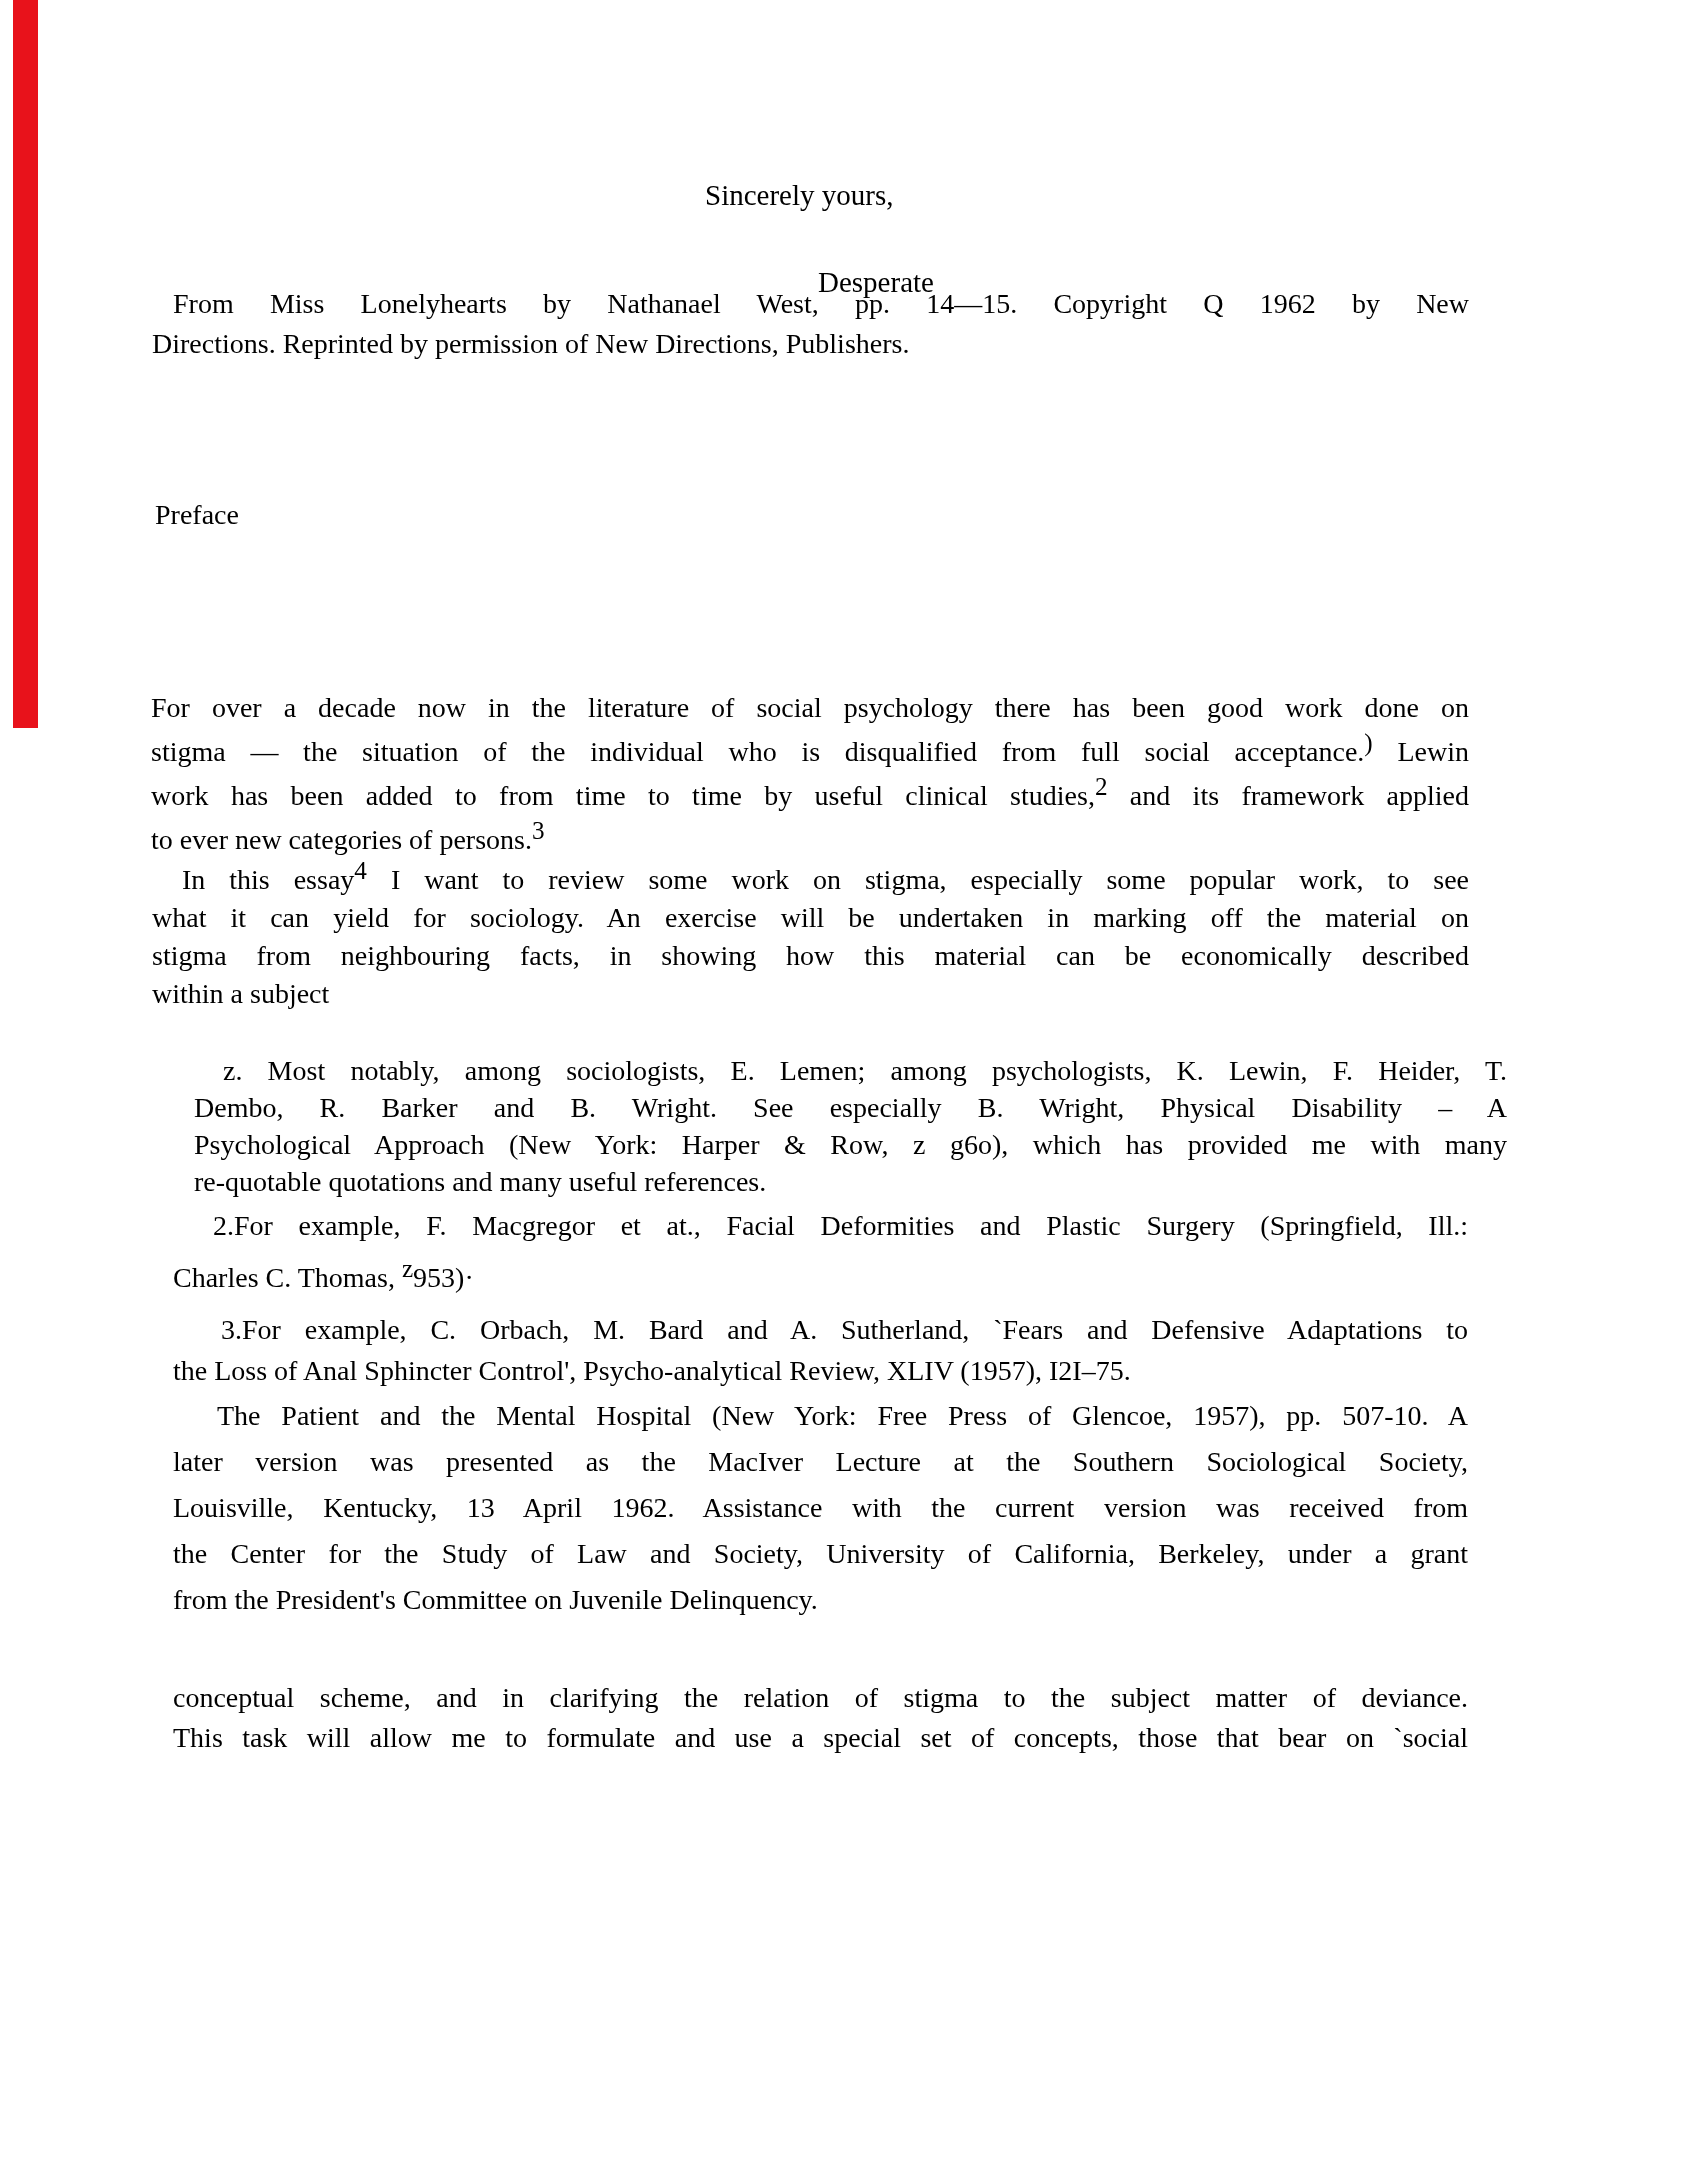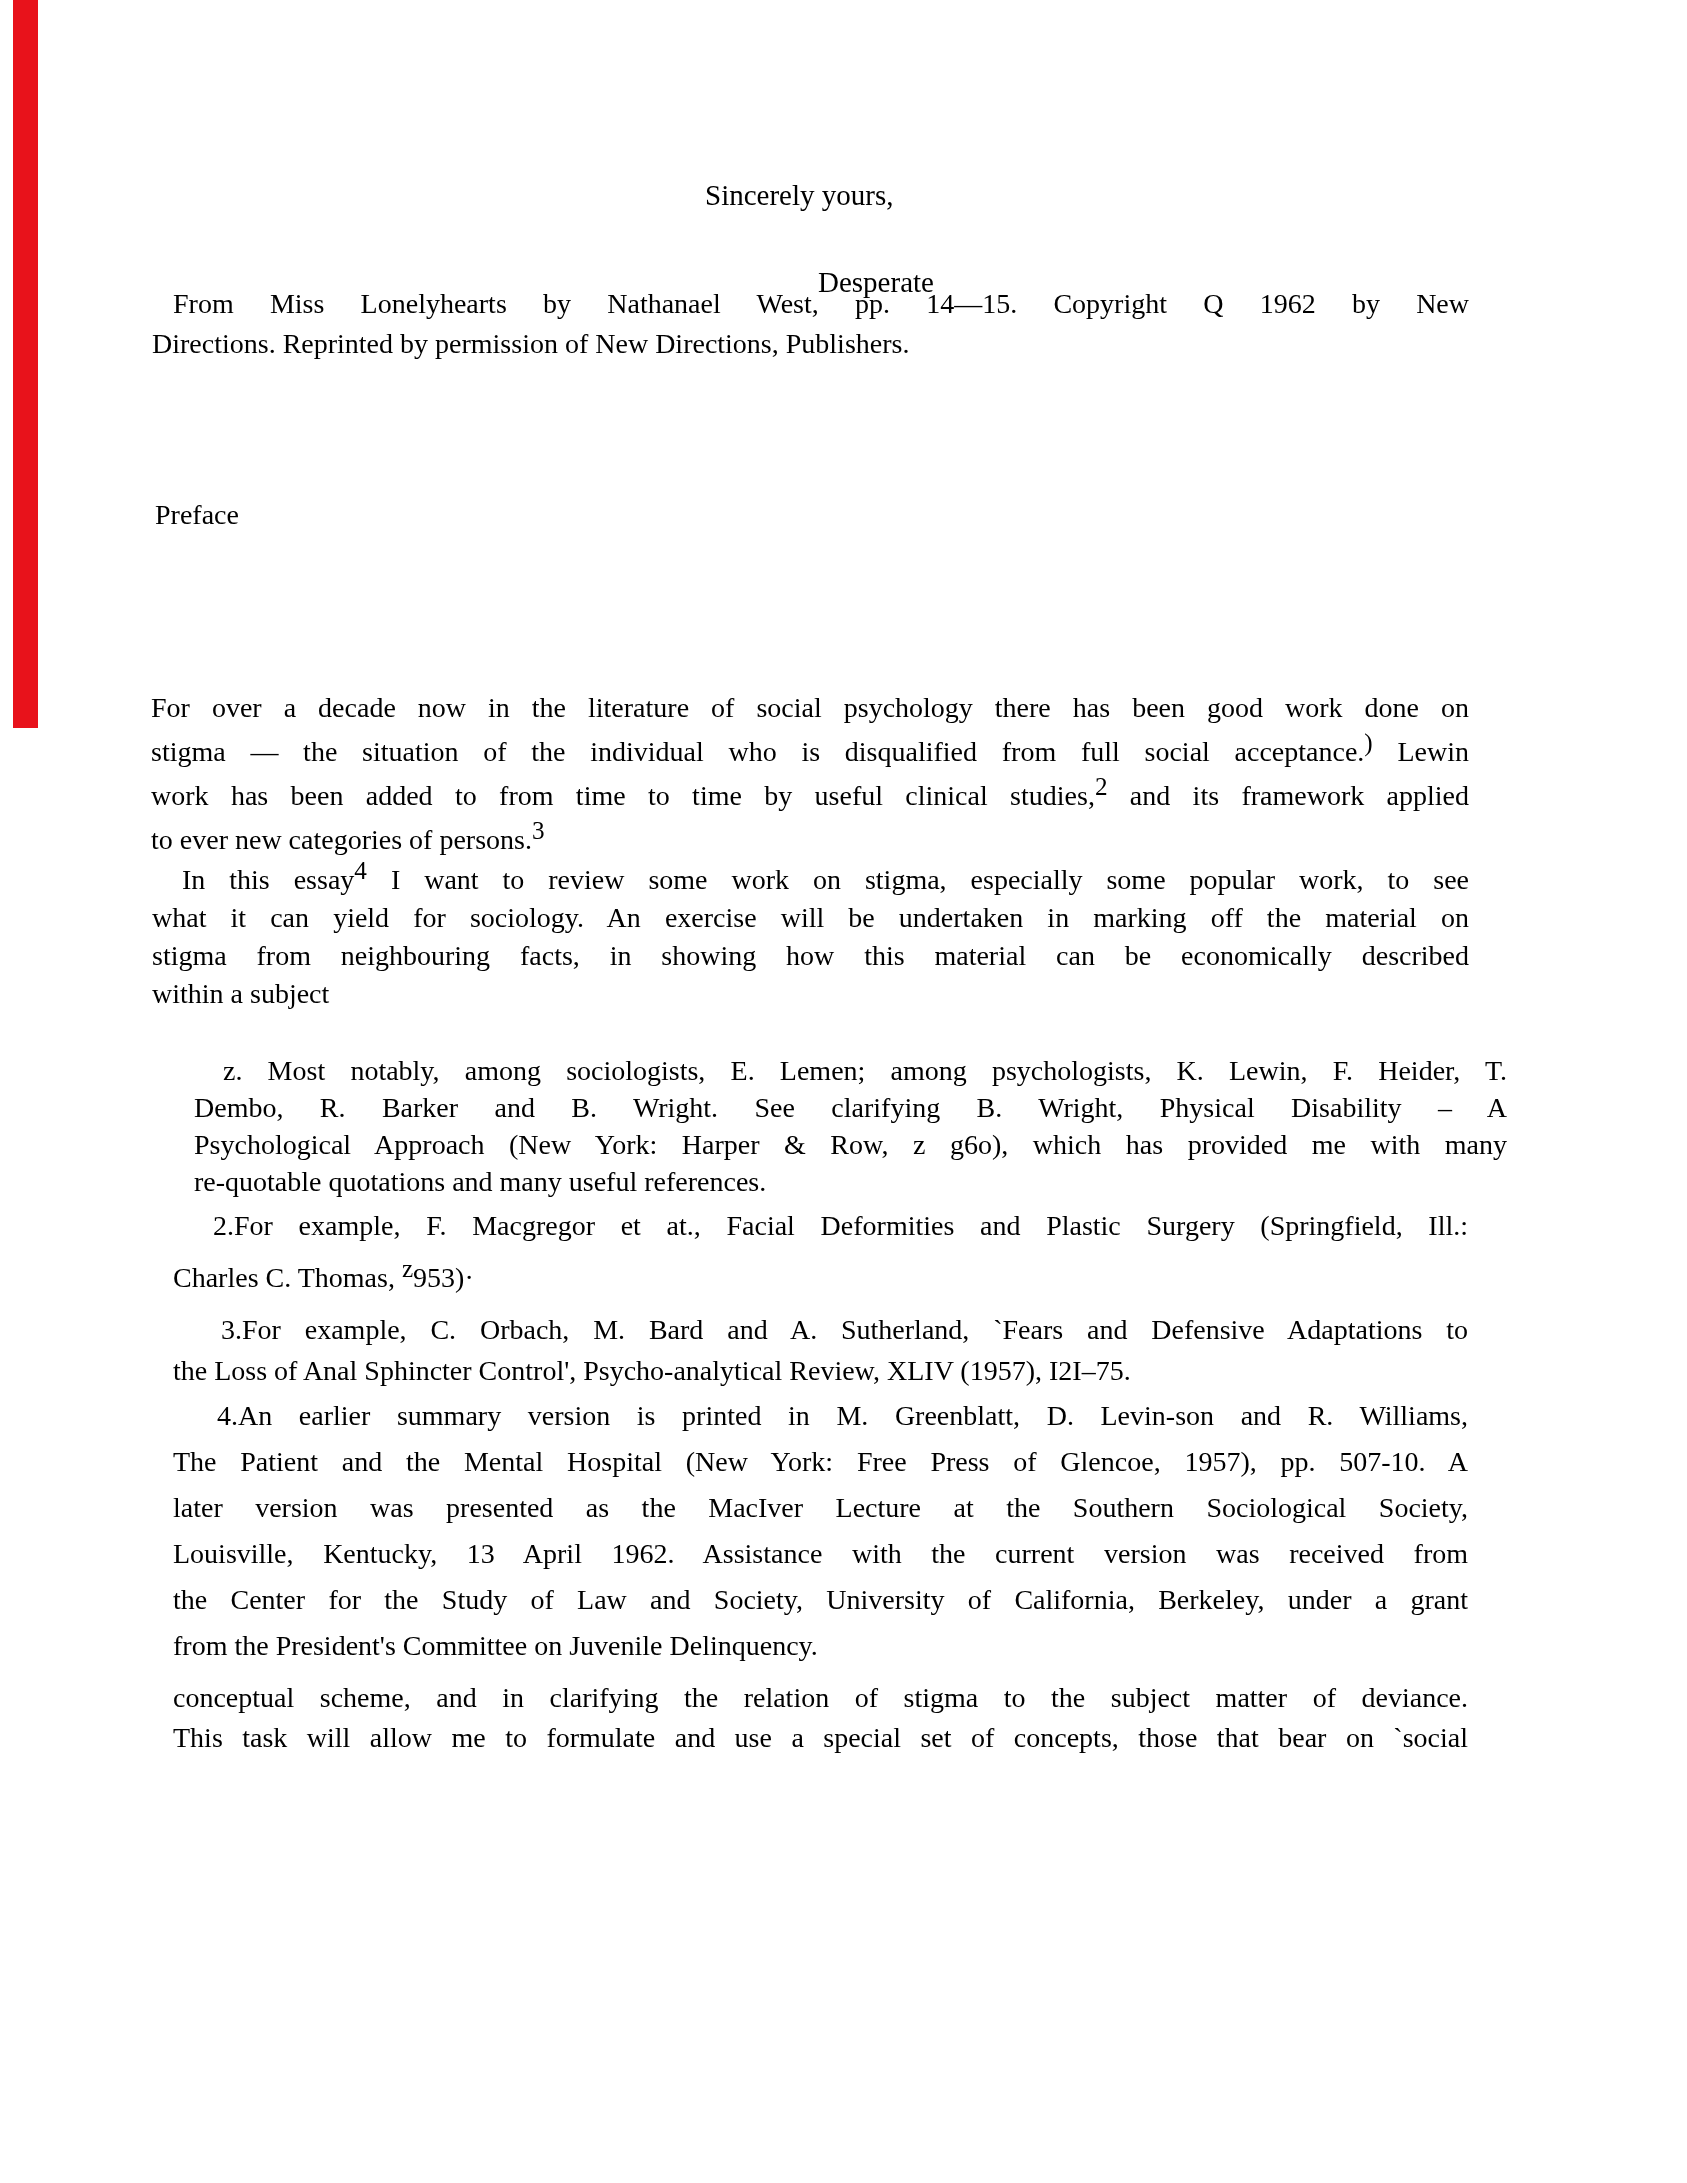--- a/index.html
+++ b/index.html
@@ -102,37 +102,36 @@
 
   <div class="block" id="essay-paragraph">
       <div class="line j"><span>In this essay</span><span class="sup">4</span><span> I want to review some work on stigma, especially some popular work, to see</span></div>
       <div class="line j"><span>what it can yield for sociology. An exercise will be undertaken in marking off the material on</span></div>
       <div class="line j"><span>stigma from neighbouring facts, in showing how this material can be economically described</span></div>
       <div class="line"><span>within a subject</span></div>
     </div>
 
   <div class="block" id="footnote-1">
       <div class="line j"><span>z. Most notably, among sociologists, E. Lemen; among psychologists, K. Lewin, F. Heider, T.</span></div>
-      <div class="line j"><span>Dembo, R. Barker and B. Wright. See clarifying B. Wright, Physical Disability – A</span></div>
+      <div class="line j"><span>Dembo, R. Barker and B. Wright. See especially B. Wright, Physical Disability – A</span></div>
       <div class="line j"><span>Psychological Approach (New York: Harper &amp; Row, z g6o), which has provided me with many</span></div>
       <div class="line"><span>re-quotable quotations and many useful references.</span></div>
     </div>
 
   <div class="block" id="footnote-2">
       <div class="line j"><span>2.For example, F. Macgregor et at., Facial Deformities and Plastic Surgery (Springfield, Ill.:</span></div>
       <div class="line"><span>Charles C. Thomas, </span><span class="sup">z</span><span>953)·</span></div>
     </div>
 
   <div class="block" id="footnote-3">
       <div class="line j"><span>3.For example, C. Orbach, M. Bard and A. Sutherland, `Fears and Defensive Adaptations to</span></div>
       <div class="line"><span>the Loss of Anal Sphincter Control', Psycho-analytical Review, XLIV (1957), I2I–75.</span></div>
     </div>
 
   <div class="block" id="footnote-4">
-      <div class="line j"><span>4.An earlier summary version is printed in M. Greenblatt, D. Levin-son and R. Williams,</span></div>
       <div class="line j"><span>The Patient and the Mental Hospital (New York: Free Press of Glencoe, 1957), pp. 507-10. A</span></div>
       <div class="line j"><span>later version was presented as the MacIver Lecture at the Southern Sociological Society,</span></div>
       <div class="line j"><span>Louisville, Kentucky, 13 April 1962. Assistance with the current version was received from</span></div>
       <div class="line j"><span>the Center for the Study of Law and Society, University of California, Berkeley, under a grant</span></div>
       <div class="line"><span>from the President's Committee on Juvenile Delinquency.</span></div>
     </div>
 
   <div class="block" id="closing-paragraph">
       <div class="line j"><span>conceptual scheme, and in clarifying the relation of stigma to the subject matter of deviance.</span></div>
       <div class="line j"><span>This task will allow me to formulate and use a special set of concepts, those that bear on `social</span></div>

